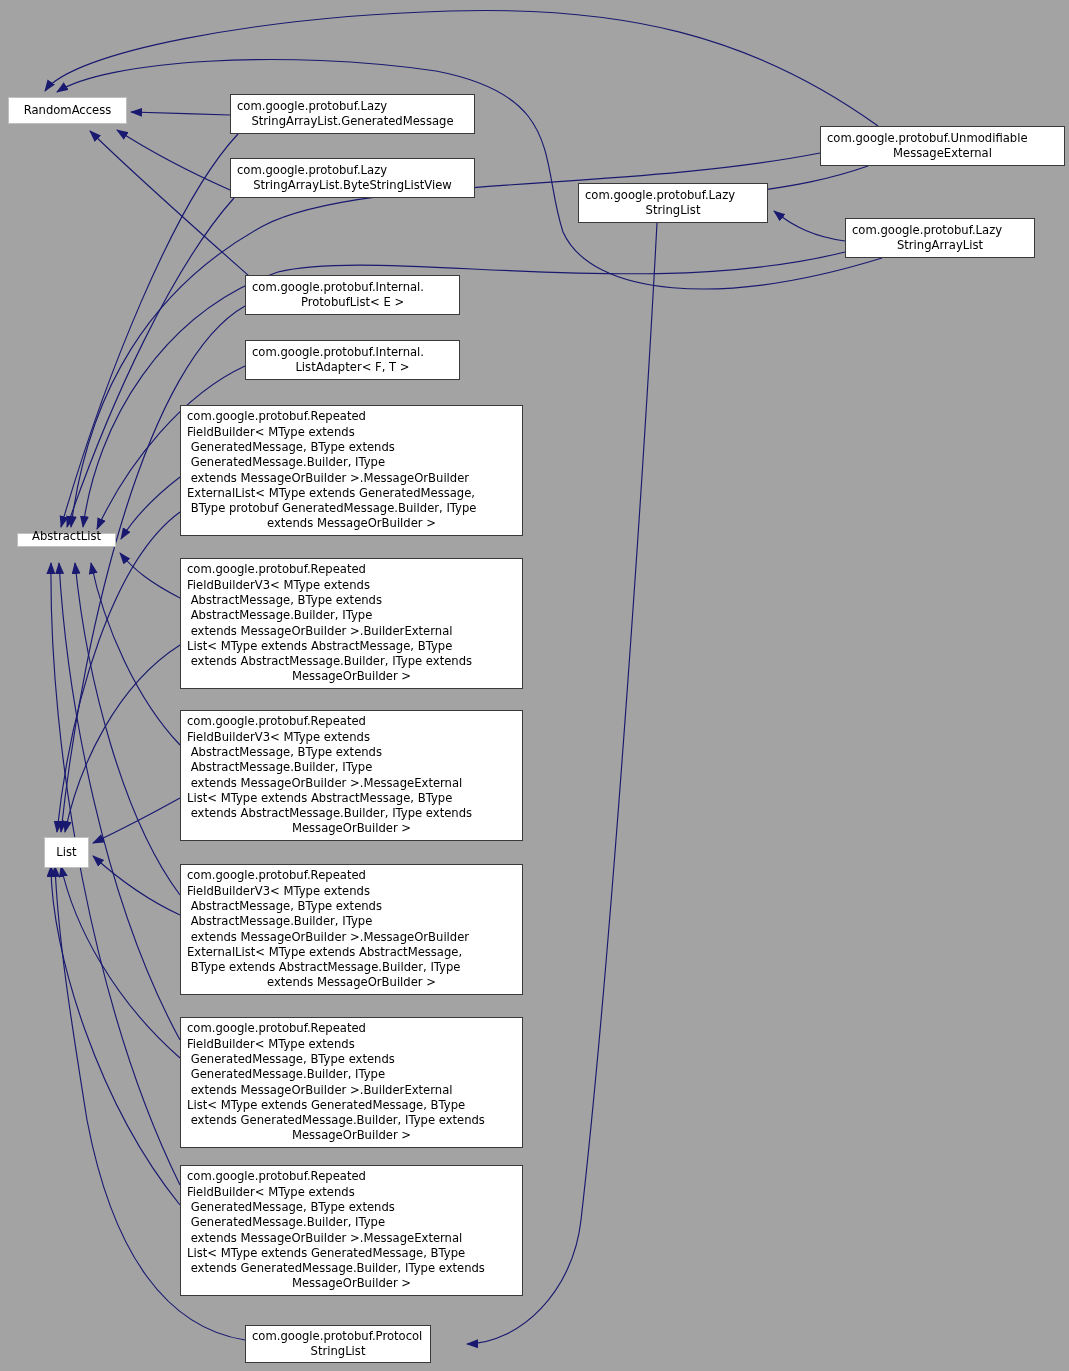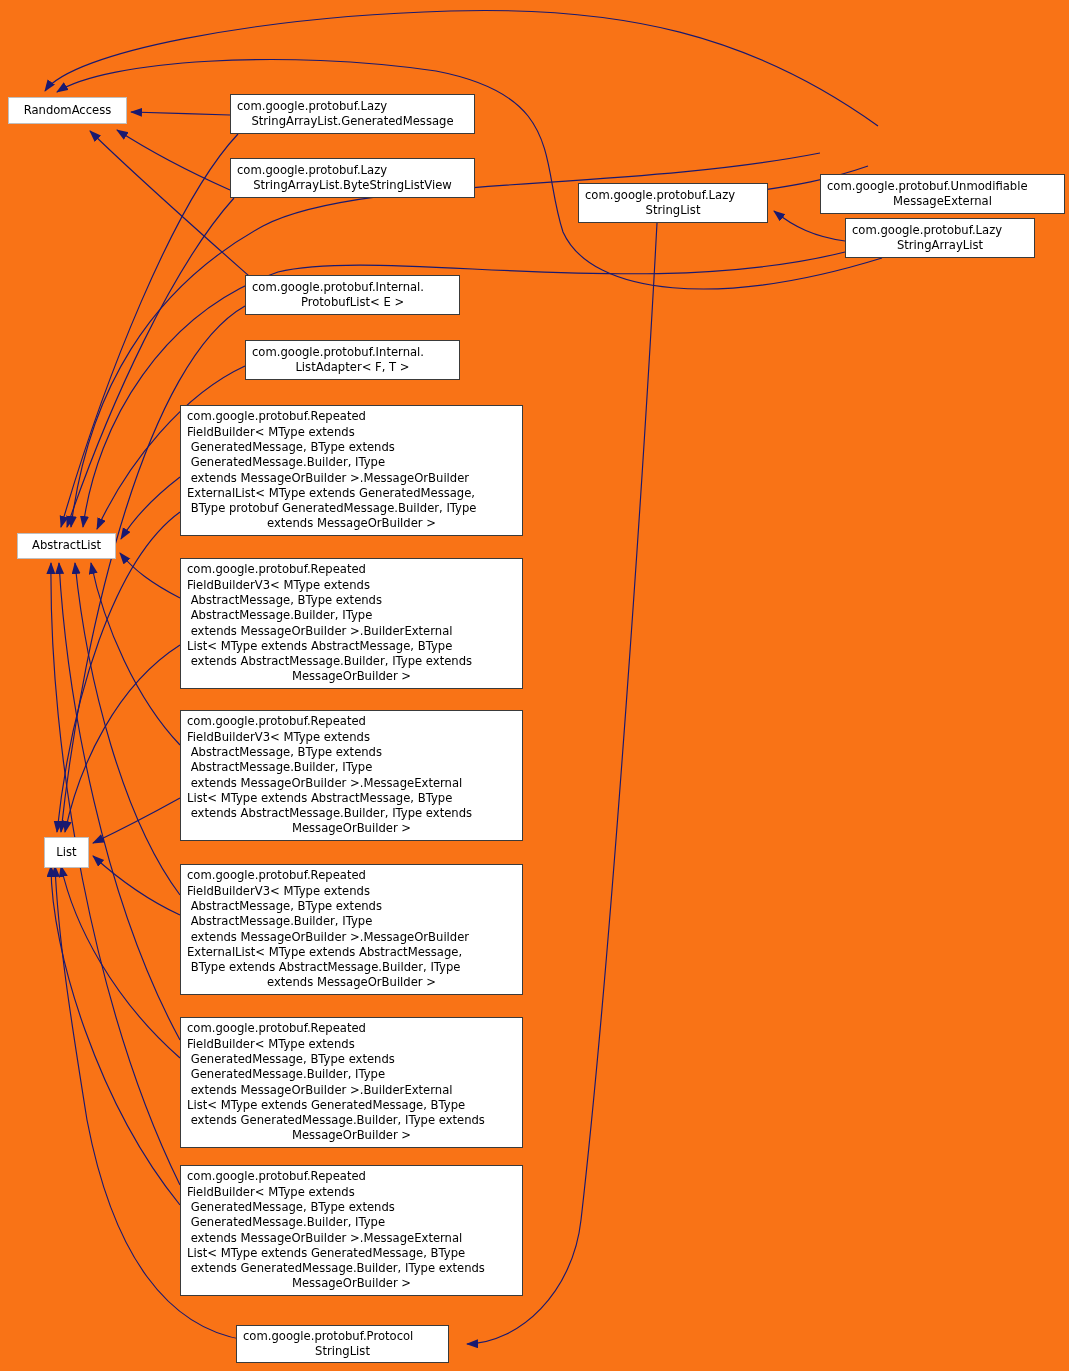--- a/index.html
+++ b/index.html
@@ -1,20 +1,20 @@
 <!DOCTYPE html>
 <html><head>
 <meta charset="utf-8">
 <style>
   html, body { margin: 0; padding: 0; background: #ffffff; }
   #canvas {
     position: relative;
     width: 1069px;
     height: 1371px;
-    background: #f97316;
+    background: #a3a3a3;
     font-family: "DejaVu Sans", "Liberation Sans", sans-serif;
     overflow: hidden;
   }
   #edges {
     position: absolute;
     left: 0; top: 0;
     width: 1069px; height: 1371px;
     z-index: 0;
   }
   .node {
@@ -83,21 +83,21 @@
         <div class="line">RandomAccess</div>
       </div>
       <div class="node" style="left: 230px; top: 94px; width: 245px; height: 40px;">
         <div class="line">com.google.protobuf.Lazy</div>
         <div class="line">StringArrayList.GeneratedMessage</div>
       </div>
       <div class="node" style="left: 230px; top: 158px; width: 245px; height: 40px;">
         <div class="line">com.google.protobuf.Lazy</div>
         <div class="line">StringArrayList.ByteStringListView</div>
       </div>
-      <div class="node" style="left: 820px; top: 126px; width: 245px; height: 40px; margin-top: 48px;">
+      <div class="node" style="left: 820px; top: 126px; width: 245px; height: 40px;">
         <div class="line">com.google.protobuf.Unmodifiable</div>
         <div class="line">MessageExternal</div>
       </div>
       <div class="node" style="left: 578px; top: 183px; width: 190px; height: 40px;">
         <div class="line">com.google.protobuf.Lazy</div>
         <div class="line">StringList</div>
       </div>
       <div class="node" style="left: 845px; top: 218px; width: 190px; height: 40px;">
         <div class="line">com.google.protobuf.Lazy</div>
         <div class="line">StringArrayList</div>
@@ -113,21 +113,21 @@
       <div class="node" style="left: 180px; top: 405px; width: 343px; height: 131px;">
         <div class="line">com.google.protobuf.Repeated</div>
         <div class="line">FieldBuilder&lt; MType extends</div>
         <div class="line"> GeneratedMessage, BType extends</div>
         <div class="line"> GeneratedMessage.Builder, IType</div>
         <div class="line"> extends MessageOrBuilder &gt;.MessageOrBuilder</div>
         <div class="line">ExternalList&lt; MType extends GeneratedMessage,</div>
         <div class="line"> BType protobuf GeneratedMessage.Builder, IType</div>
         <div class="line">extends MessageOrBuilder &gt;</div>
       </div>
-      <div class="node external" style="left: 17px; top: 533px; width: 99px; height: 26px;">
+      <div class="node external" style="left: 17px; top: 533px; width: 99px; height: 14px; justify-content: flex-end;">
         <div class="line">AbstractList</div>
       </div>
       <div class="node" style="left: 180px; top: 558px; width: 343px; height: 131px;">
         <div class="line">com.google.protobuf.Repeated</div>
         <div class="line">FieldBuilderV3&lt; MType extends</div>
         <div class="line"> AbstractMessage, BType extends</div>
         <div class="line"> AbstractMessage.Builder, IType</div>
         <div class="line"> extends MessageOrBuilder &gt;.BuilderExternal</div>
         <div class="line">List&lt; MType extends AbstractMessage, BType</div>
         <div class="line"> extends AbstractMessage.Builder, IType extends</div>
@@ -169,18 +169,18 @@
       <div class="node" style="left: 180px; top: 1165px; width: 343px; height: 131px;">
         <div class="line">com.google.protobuf.Repeated</div>
         <div class="line">FieldBuilder&lt; MType extends</div>
         <div class="line"> GeneratedMessage, BType extends</div>
         <div class="line"> GeneratedMessage.Builder, IType</div>
         <div class="line"> extends MessageOrBuilder &gt;.MessageExternal</div>
         <div class="line">List&lt; MType extends GeneratedMessage, BType</div>
         <div class="line"> extends GeneratedMessage.Builder, IType extends</div>
         <div class="line">MessageOrBuilder &gt;</div>
       </div>
-      <div class="node" style="left: 236px; top: 1325px; width: 213px; height: 38px;">
+      <div class="node" style="left: 245px; top: 1325px; width: 186px; height: 38px;">
         <div class="line">com.google.protobuf.Protocol</div>
         <div class="line">StringList</div>
       </div>
     </div>
 </div>
 
 </body></html>

